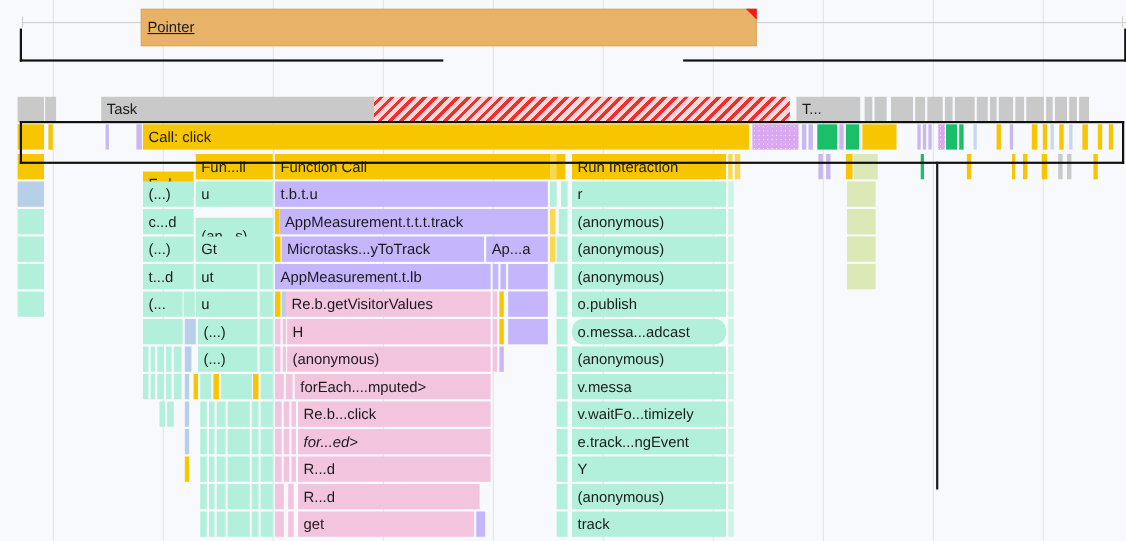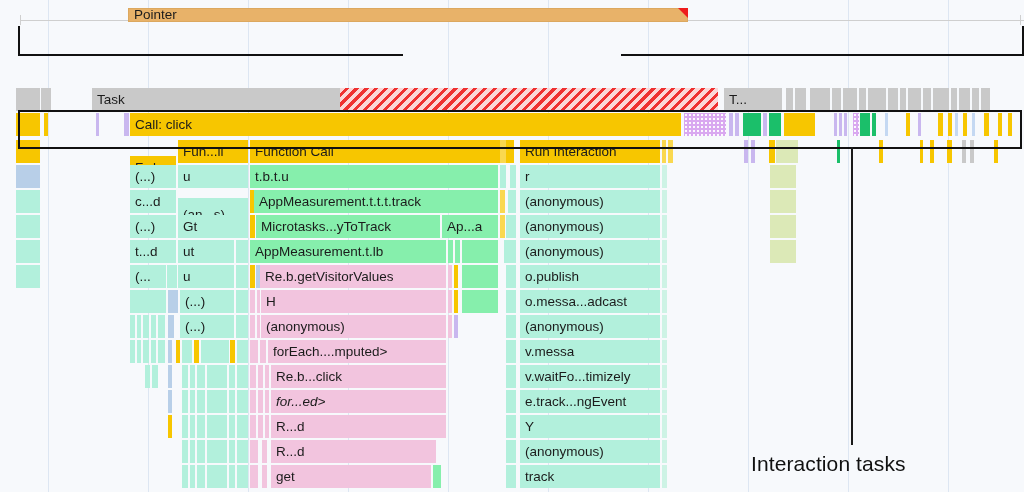--- a/index.html
+++ b/index.html
@@ -31,21 +31,21 @@
   .callout{position:absolute;font-size:21px;color:#111;letter-spacing:.1px;
            white-space:nowrap;}
   .rule-h{position:absolute;height:2px;background:#111;}
   .rule-v{position:absolute;width:2px;background:#111;}
   .thin-v{position:absolute;width:1.5px;background:#1a1a1a;}
 
   
   .c-task{background:#c9c9c9;}
   .c-script{background:#f7c600;}
   .c-script-dim{background:#fad84f;}
-  .c-eval{background:#86efac;}
+  .c-eval{background:#c4b5fd;}
   .c-minor{background:#f2c4de;}
   .c-micro{background:#b2f0dc;}
   .c-micro-dim{background:#cdf3e5;}
   .c-gc{background:#b8cfe8;}
   .c-paint{background:#1bbf6a;}
   .c-olive{background:#dce9b7;}
   .c-purple-dot{background:#d9a8f0;}
   .c-lilac{background:#c9b7ef;}
   .c-blue-l{background:#c4d8f2;}
   .dotted{background-image:radial-gradient(#ffffff 0.7px,transparent 0.8px);
@@ -290,21 +290,21 @@
         <div class="bar c-micro" style="left: 236px; top: 290px; width: 12px; height: 23px;"></div>
         <div class="bar c-minor" style="left: 250px; top: 290px; width: 5px; height: 23px;"></div>
         <div class="bar c-minor" style="left: 257px; top: 290px; width: 3px; height: 23px;"></div>
         <div class="bar c-minor" style="left: 261px; top: 290px; width: 185px; height: 23px;">
           <span>H</span>
         </div>
         <div class="bar c-minor" style="left: 448px; top: 290px; width: 4px; height: 23px;"></div>
         <div class="bar c-script" style="left: 454px; top: 290px; width: 4px; height: 23px;"></div>
         <div class="bar c-eval" style="left: 462px; top: 290px; width: 36px; height: 23px;"></div>
         <div class="bar c-micro" style="left: 506px; top: 290px; width: 10px; height: 23px;"></div>
-        <div class="bar c-micro" style="left: 520px; top: 290px; width: 140px; height: 23px;">
+        <div class="bar c-micro" style="left: 520px; top: 290px; width: 140px; height: 23px; border-radius: 10px;">
           <span>o.messa...adcast</span>
         </div>
         <div class="bar c-micro-dim" style="left: 662px; top: 290px; width: 5px; height: 23px;"></div>
       </div>
       <div>
         <div class="bar c-micro" style="left: 130px; top: 315px; width: 5px; height: 23px;"></div>
         <div class="bar c-micro" style="left: 137px; top: 315px; width: 4px; height: 23px;"></div>
         <div class="bar c-micro" style="left: 143px; top: 315px; width: 6px; height: 23px;"></div>
         <div class="bar c-micro" style="left: 151px; top: 315px; width: 5px; height: 23px;"></div>
         <div class="bar c-micro" style="left: 158px; top: 315px; width: 7px; height: 23px;"></div>
@@ -450,19 +450,18 @@
         <div class="bar c-micro-dim" style="left: 662px; top: 465px; width: 5px; height: 23px;"></div>
       </div>
     </div>
 
   <div class="rule-h" style="left:18px;top:110px;width:1004px;"></div>
   <div class="rule-h" style="left:18px;top:147px;width:1004px;"></div>
   <div class="rule-v" style="left:18px;top:110px;height:39px;"></div>
   <div class="rule-v" style="left:1020px;top:110px;height:39px;"></div>
 
   <div class="thin-v" style="left:851px;top:147px;height:298px;"></div>
-  <div class="callout" style="left:751px;top:452px;">Interaction tasks</div>
-
-<div class="bar pointer-bar" style="left: 128px; top: 8px; width: 560px; height: 14px;">
+
+<div class="bar pointer-bar" style="left: 128px; top: 8px; width: 560px; height: 34px; text-decoration: underline;">
       <span>Pointer</span>
     </div>
     <div class="pointer-flag" style="left: 678px; top: 8px;"></div>
   </div>
 
 </body></html>

